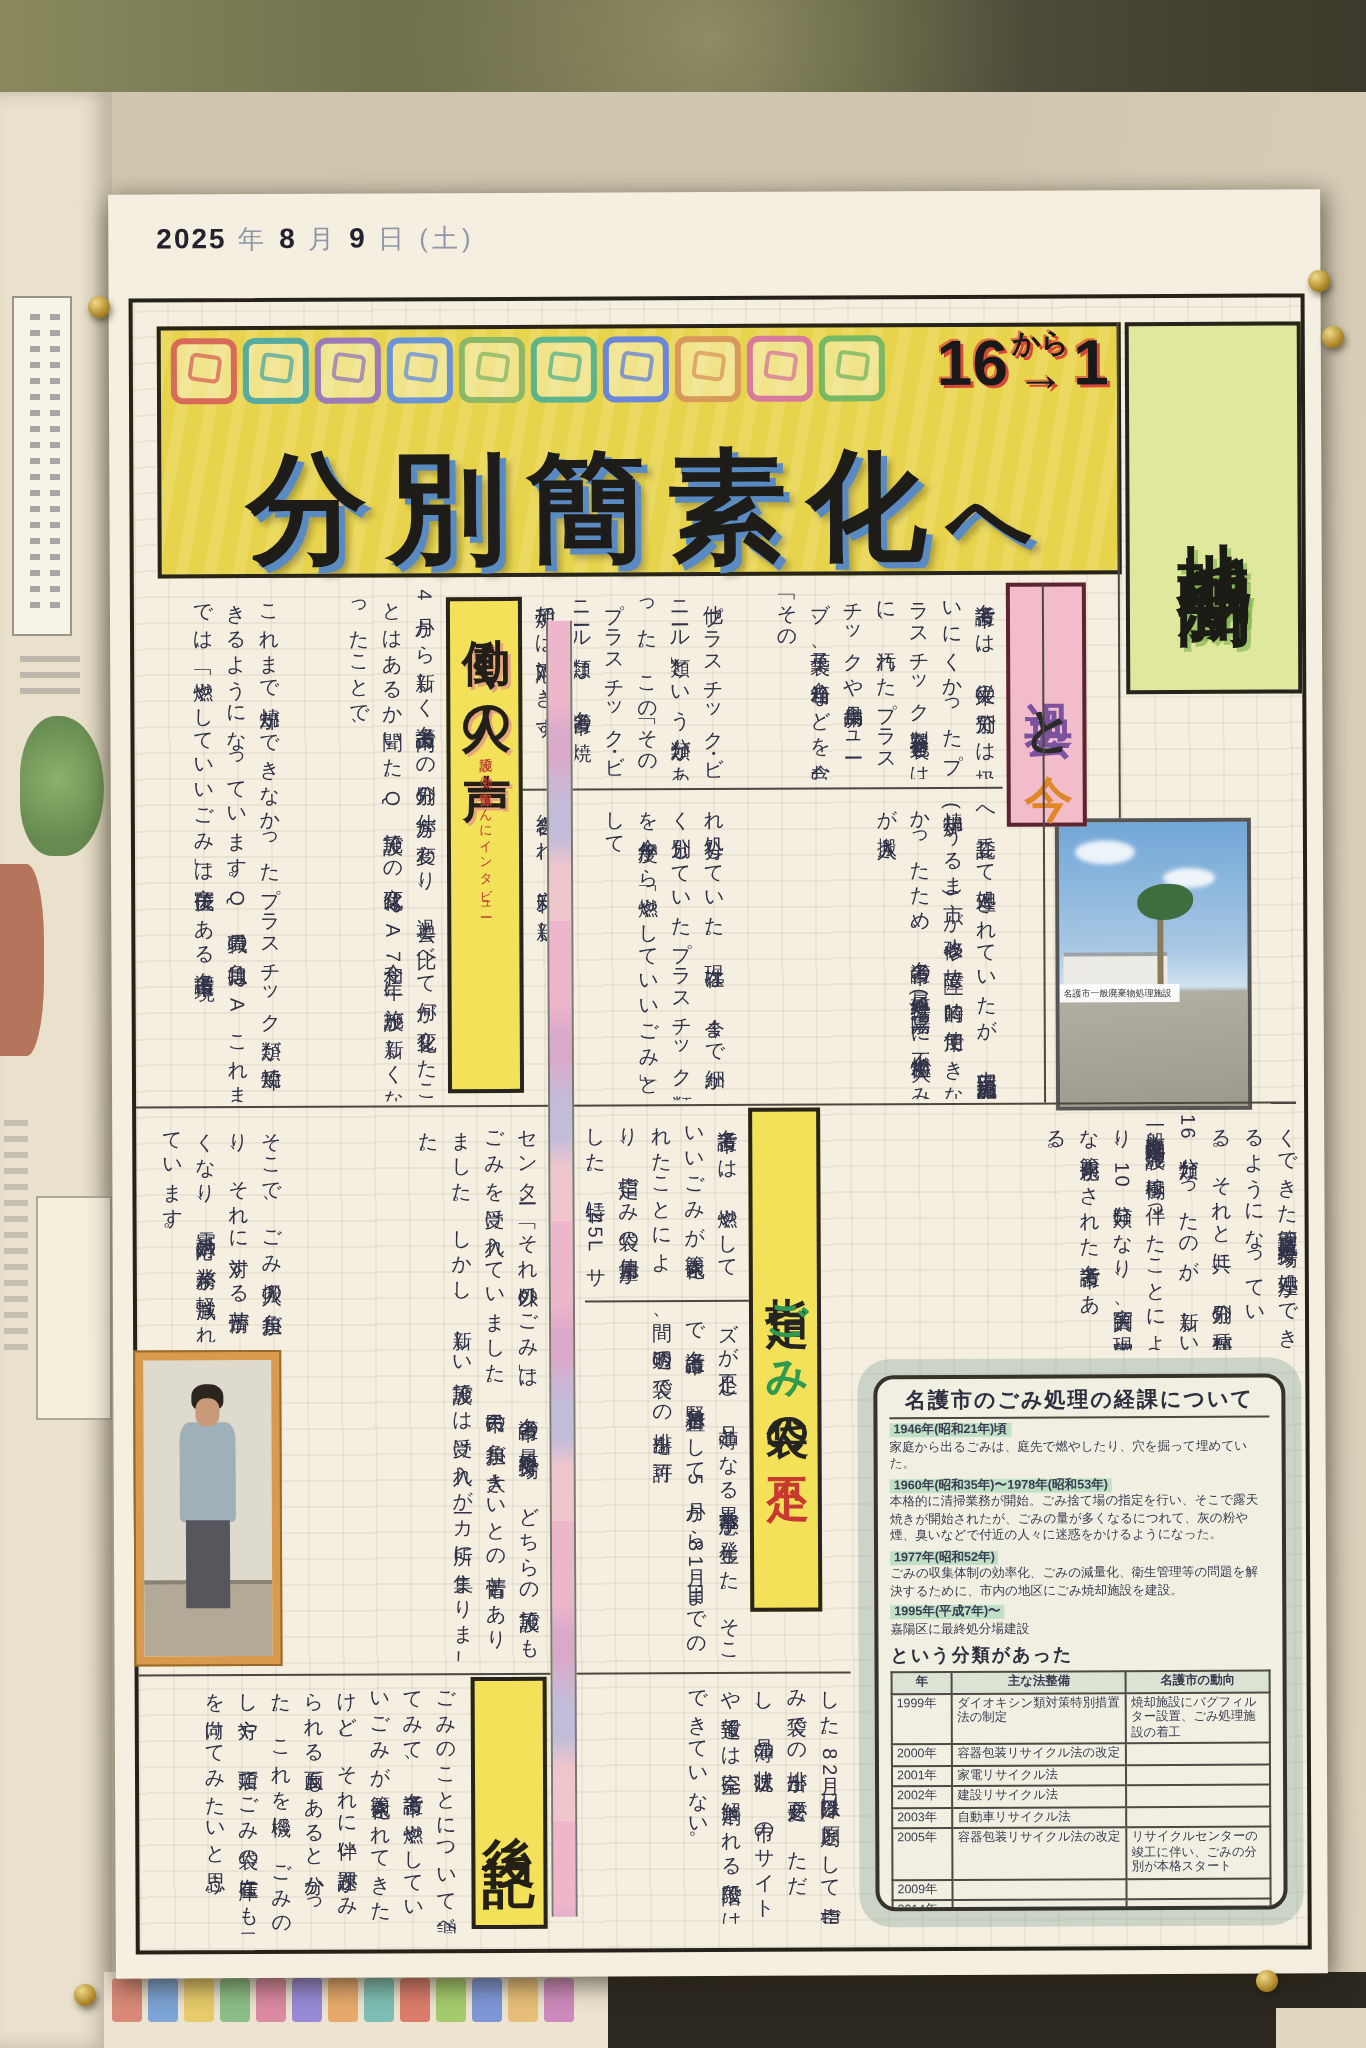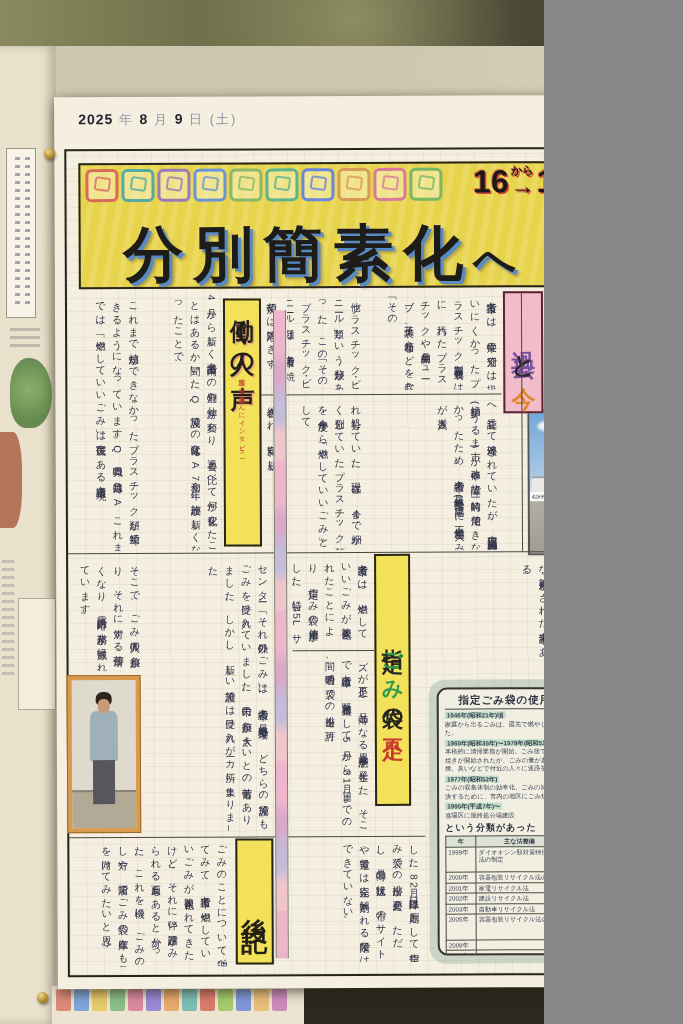--- a/index.html
+++ b/index.html
@@ -1,17 +1,17 @@
 <!DOCTYPE html>
 <html><head>
 <meta charset="utf-8">
 <style>
   * { margin:0; padding:0; box-sizing:border-box; }
   body { font-family:"Liberation Sans","DejaVu Sans",sans-serif; background:#888; }
-  #stage { position:relative; width:544px; height:1024px; overflow:hidden;
+  #stage { position:relative; width:683px; height:1024px; overflow:hidden;
            background:linear-gradient(100deg,#cfc6af 55%,#dbd2bc); }
   .abs { position:absolute; }
   
   .top-strip { left:0; top:0; width:683px; height:46px;
     background:radial-gradient(circle at 52% 40%, rgba(200,200,140,.45), transparent 45%),
                linear-gradient(90deg,#8a8a5e,#6a6a48 35%,#4e4d38 72%,#3a392b); }
   .left-paper { left:0; top:46px; width:56px; height:978px; background:#e9e1cc;
     box-shadow:inset -7px 0 9px rgba(60,50,30,.25); }
   .fake-vtext { background-image:repeating-linear-gradient(180deg, rgba(70,70,90,.45) 0 3px, transparent 3px 8px); }
   .pin { width:11px; height:11px; border-radius:50%;
@@ -35,21 +35,21 @@
   .banner { left:24px; top:66px; width:482px; height:126px; background:
       repeating-linear-gradient(100deg, rgba(255,255,255,.12) 0 6px, transparent 6px 14px), #e8d44c;
       border:2px solid #26241c; }
   .icon-row { position:absolute; left:5px; top:4px; display:flex; gap:3px; }
   .wicon { width:33px; height:33px; border:3px solid; border-radius:6px; background:rgba(255,255,255,.35); }
   .wicon .scrib { border:2px solid; border-radius:3px; width:16px; height:14px; margin:5px auto; transform:rotate(8deg); opacity:.8; }
   .count { position:absolute; right:4px; top:0; display:flex; align-items:center; gap:2px;
     font-weight:bold; font-size:32px; color:#191919;
     text-shadow:1.5px 1.5px 0 #d84838, -1px -1px 0 rgba(216,72,56,.7); }
   .count .mid { display:flex; flex-direction:column; align-items:center; line-height:1; }
-  .count .kara { font-size:11px; }
+  .count .kara { font-size:14px; }
   .count .arrow { font-size:24px; margin-top:-2px; }
   .banner-title { position:absolute; left:0; right:0; bottom:2px; text-align:center; white-space:nowrap;
     font-weight:bold; color:#1d1c18; font-size:60px; letter-spacing:10px; line-height:1;
     text-shadow:3px 3px 0 #5a8ac2, 5px 5px 3px rgba(60,55,40,.35); }
   .banner-title .suf { font-size:42px; letter-spacing:0; }
   
   .masthead { left:508px; top:66px; width:88px; height:186px; background:#dfe89c; border:2px solid #26241c;
     writing-mode:vertical-rl; text-orientation:upright; font-weight:bold; font-size:36px; letter-spacing:6px;
     line-height:84px; color:#1c1c16; text-shadow:2px 2px 0 rgba(130,180,80,.65); text-align:center; }
   .schoolbox { left:516px; top:258px; width:78px; height:48px; background:#cfe4f0; border:1.5px solid #32405a;
@@ -263,21 +263,21 @@
     </div>
     <div class="abs vtext" style="left:236px;top:460px;width:78px;height:88px;">名護市では、燃やしていいごみが簡素化されたことにより、指定ごみ袋の使用量が増加した。特に45Lサイ</div>
     <div class="abs vtext" style="left:236px;top:558px;width:78px;height:176px;">ズが不足し、品薄となる異常事態が発生した。そこで名護市は、緊急措置として5月から8月1日までの間、透明の袋での排出を許可</div>
     <div class="abs vtext" style="left:236px;top:742px;width:128px;height:124px;">した。8月2日以降は原則として指定ごみ袋での排出が必要だ。ただし、品薄の状況は、市のサイト上や報道では完全に解消される段階ではできていない。</div>
 
     <div class="abs vhead after-box">後記</div>
     <div class="abs vtext" style="left:12px;top:742px;width:160px;height:128px;">ごみのことについて調べてみて、名護市で燃やしていいごみが簡素化されてきたけど、それに伴い課題がみられる反面もあると分かった。これを機に、ごみの出し方や、店頭でごみ袋の在庫にも目を向けてみたいと思う。</div>
 
     <div class="abs tl-wash">
       <div class="tl-box">
-        <div class="tl-title">指定ごみ袋の使用量が増加した</div>
+        <div class="tl-title">名護市のごみ処理の経課について</div>
         <div class="tl-bullet">
           <span class="period">1946年(昭和21年)頃</span><br>
           <span>家庭から出るごみは、庭先で燃やしたり、穴を掘って埋めていた。</span>
         </div>
         <div class="tl-bullet">
           <span class="period">1960年(昭和35年)〜1978年(昭和53年)</span><br>
           <span>本格的に清掃業務が開始。ごみ捨て場の指定を行い、そこで露天焼きが開始されたが、ごみの量が多くなるにつれて、灰の粉や煙、臭いなどで付近の人々に迷惑をかけるようになった。</span>
         </div>
         <div class="tl-bullet">
           <span class="period">1977年(昭和52年)</span><br>

